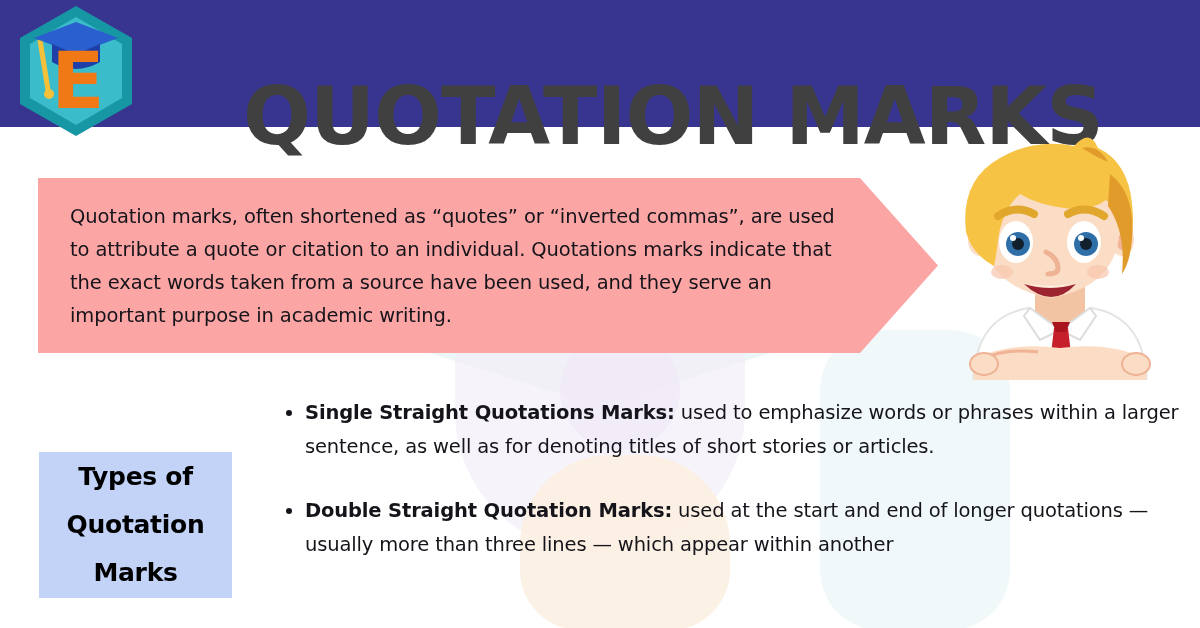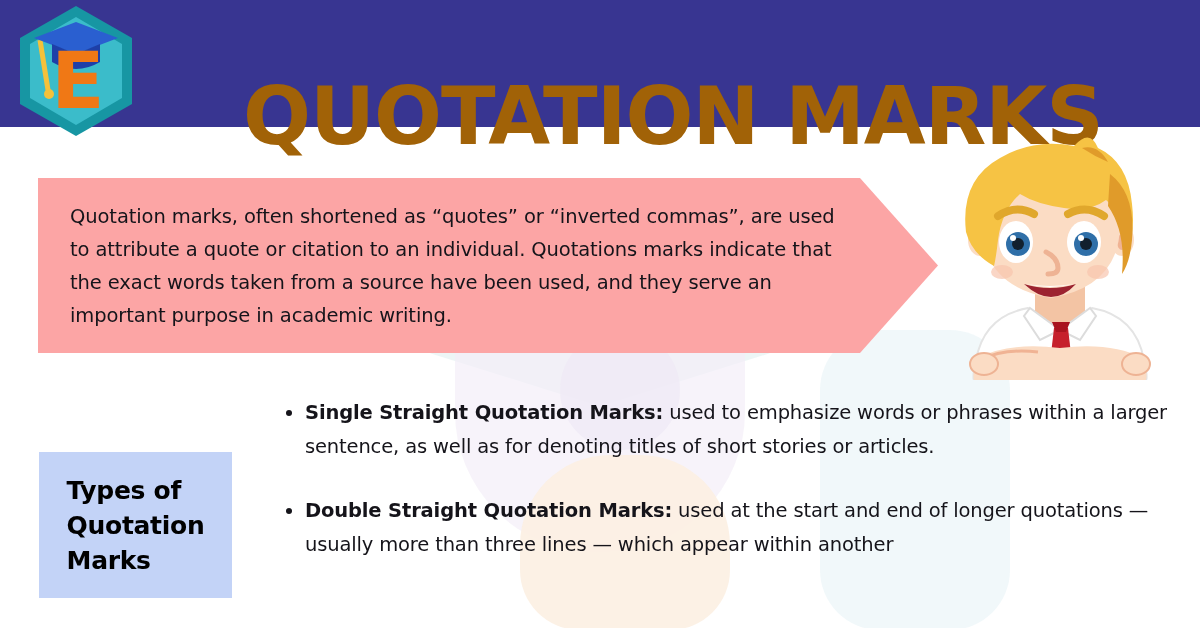--- a/index.html
+++ b/index.html
@@ -85,21 +85,21 @@
 
   #page-title {
     position: absolute;
     left: 178px;
     top: 0;
     width: 990px;
     height: 127px;
     display: flex;
     align-items: center;
     justify-content: center;
-    color: #a16207;
+    color: #404040;
     font-family: "DejaVu Sans", sans-serif;
     font-weight: 700;
     font-size: 80px;
     letter-spacing: -1px;
     line-height: 1;
     white-space: nowrap;
     z-index: 4;
   }
 
   
@@ -156,22 +156,22 @@
     display: flex;
     align-items: center;
     justify-content: center;
     z-index: 2;
   }
   #types-label-text {
     color: #000000;
     font-family: "DejaVu Sans", sans-serif;
     font-weight: 700;
     font-size: 25px;
-    line-height: 35px;
-    text-align: left;
+    line-height: 48px;
+    text-align: center;
     letter-spacing: -0.3px;
   }
 
   
   #types-list {
     position: absolute;
     left: 283px;
     top: 396px;
     width: 900px;
     margin: 0;
@@ -286,21 +286,21 @@
     </svg>
   </div>
 
   <div id="types-label">
     <div id="types-label-text">Types of<br>Quotation<br>Marks</div>
   </div>
 
   <ul id="types-list">
     <li class="type-item">
       <span class="bullet-dot"></span>
-      <span class="type-term">Single Straight Quotation Marks:</span><span class="type-desc"> used to emphasize words or phrases within a larger sentence, as well as for denoting titles of short stories or articles.</span>
+      <span class="type-term">Single Straight Quotations Marks:</span><span class="type-desc"> used to emphasize words or phrases within a larger sentence, as well as for denoting titles of short stories or articles.</span>
     </li>
     <li class="type-item">
       <span class="bullet-dot"></span>
       <span class="type-term">Double Straight Quotation Marks:</span><span class="type-desc"> used at the start and end of longer quotations — usually more than three lines — which appear within another</span>
     </li>
   </ul>
 
 </div>
 
 </body></html>

